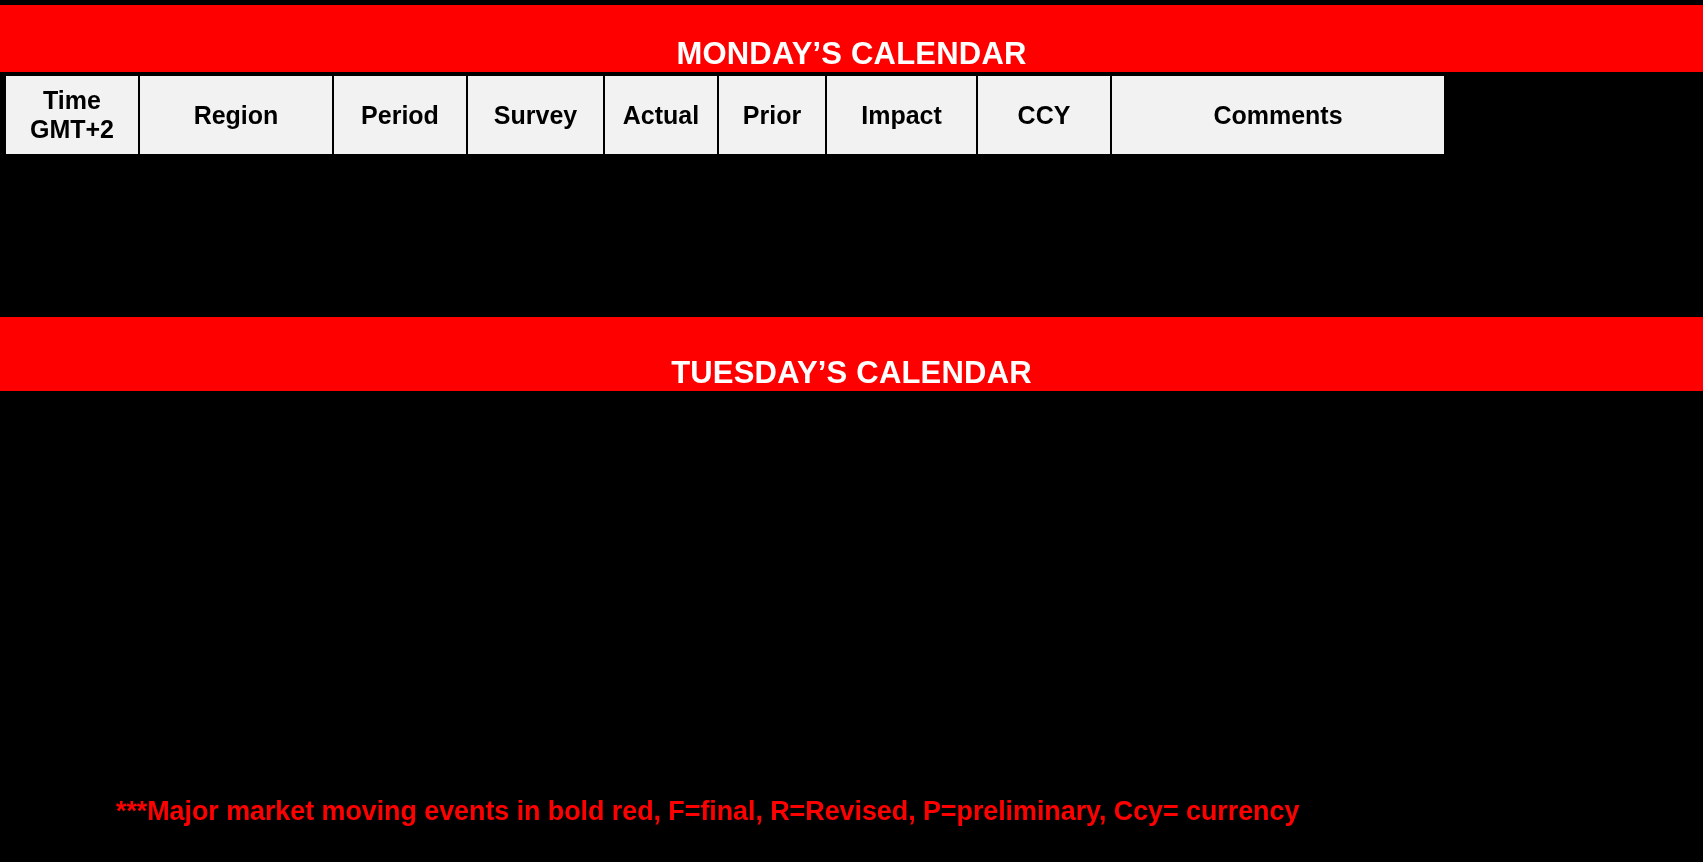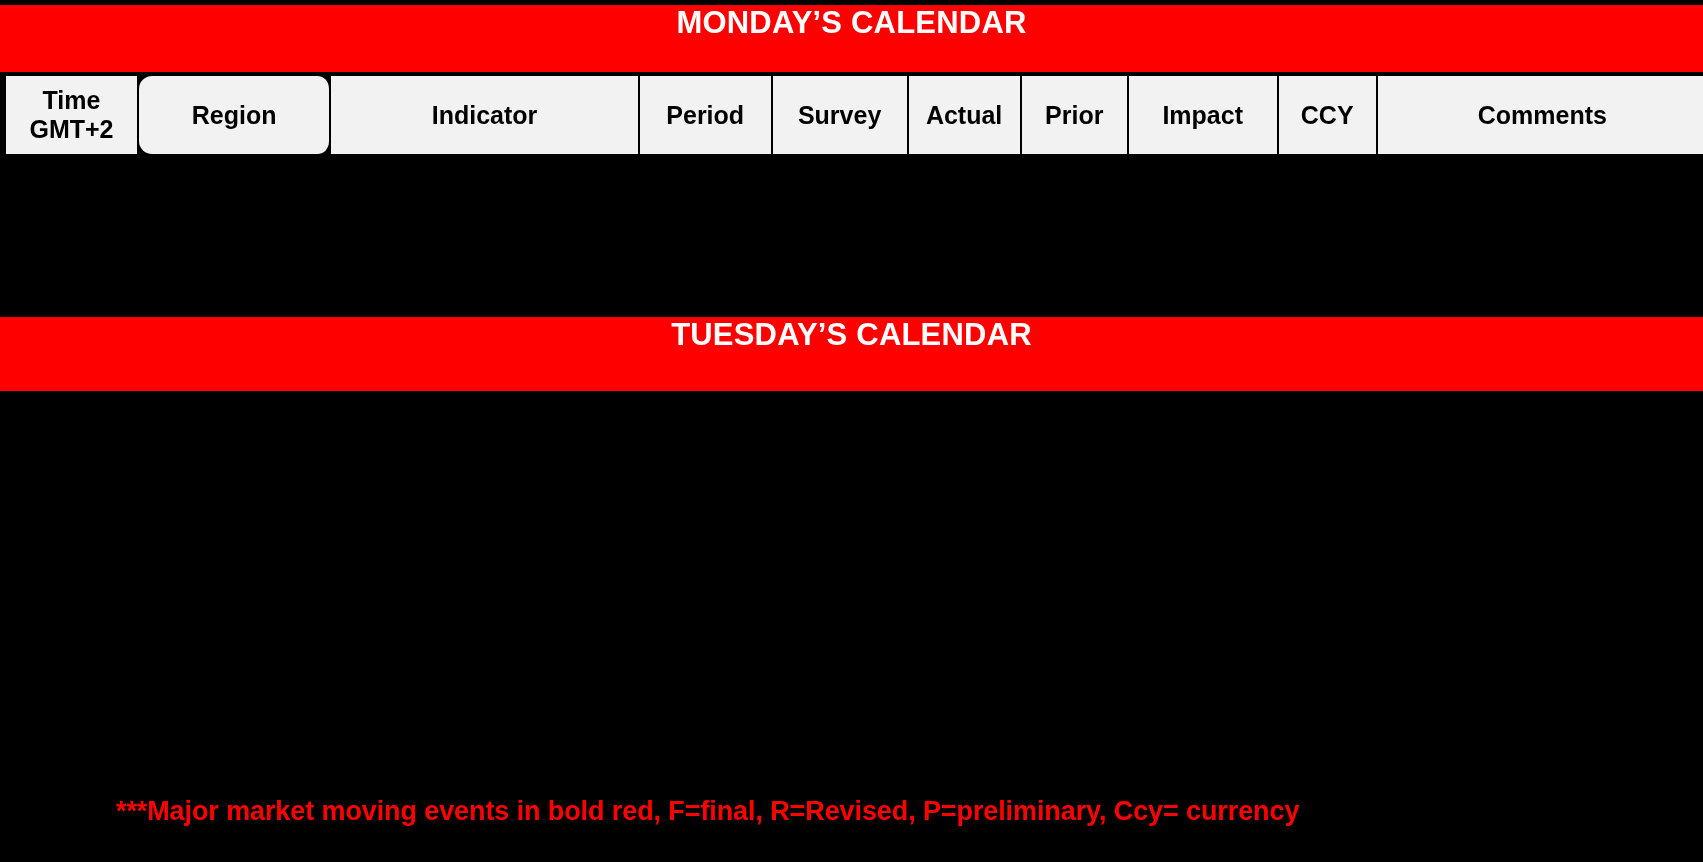--- a/index.html
+++ b/index.html
@@ -25,21 +25,21 @@
   
   .day-banner {
     position: absolute;
     left: 0;
     width: 1703px;
     background: #FF0000;
     box-sizing: border-box;
     border-top: 2px solid #000000;
     border-bottom: 2px solid #000000;
     display: flex;
-    align-items: flex-start;
+    align-items: flex-end;
     justify-content: center;
   }
   .day-banner-title {
     color: #FFFFFF;
     font-family: "Liberation Sans", sans-serif;
     font-weight: bold;
     font-size: 31px;
     letter-spacing: 0.2px;
     white-space: nowrap;
     text-align: center;
@@ -75,28 +75,28 @@
     overflow: hidden;
     white-space: pre-line;
     word-break: break-all;
     padding: 0 2px;
   }
   .header-cell:first-child { border-left: 2px solid #000000; }
   .header-cell:last-child  { border-right: none; }
 
   
   .c-time      { width: 136px; }
-  .c-region    { width: 194px; border-radius: 13px; }
+  .c-region    { width: 194px; }
   .c-indicator { width: 311px; }
   .c-period    { width: 134px; }
   .c-survey    { width: 137px; }
   .c-actual    { width: 114px; }
   .c-prior     { width: 108px; }
   .c-impact    { width: 151px; }
-  .c-ccy       { width: 100px; }
+  .c-ccy       { width: 134px; }
   .c-comments  { width: 332px; }
 
   
   .table-body {
     position: absolute;
     left: 0;
     width: 1703px;
     background: #000000;
   }
   #monday-body  { top: 154px; height: 161px; }
@@ -129,21 +129,20 @@
 <div class="page">
 
   <div class="day-banner" id="monday-banner">
     <span class="day-banner-title">MONDAY’S CALENDAR</span>
   </div>
 
   <div class="header-row">
     <div class="header-cell c-time">Time
 GMT+2</div>
     <div class="header-cell c-region">Region</div>
-    <div class="header-cell c-indicator">Indicator</div>
     <div class="header-cell c-period">Period</div>
     <div class="header-cell c-survey">Survey</div>
     <div class="header-cell c-actual">Actual</div>
     <div class="header-cell c-prior">Prior</div>
     <div class="header-cell c-impact">Impact</div>
     <div class="header-cell c-ccy">CCY</div>
     <div class="header-cell c-comments">Comments</div>
   </div>
 
   <div class="table-body" id="monday-body"></div>

